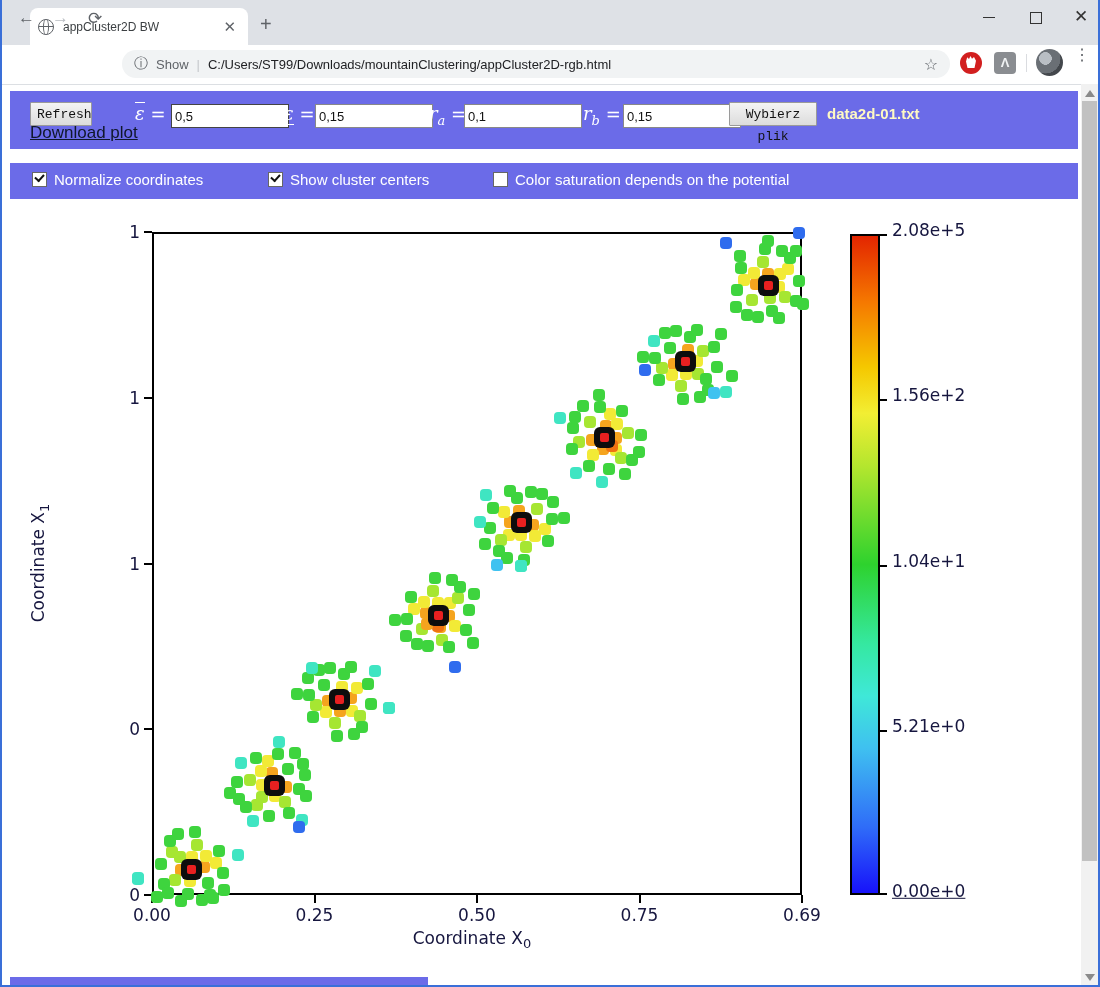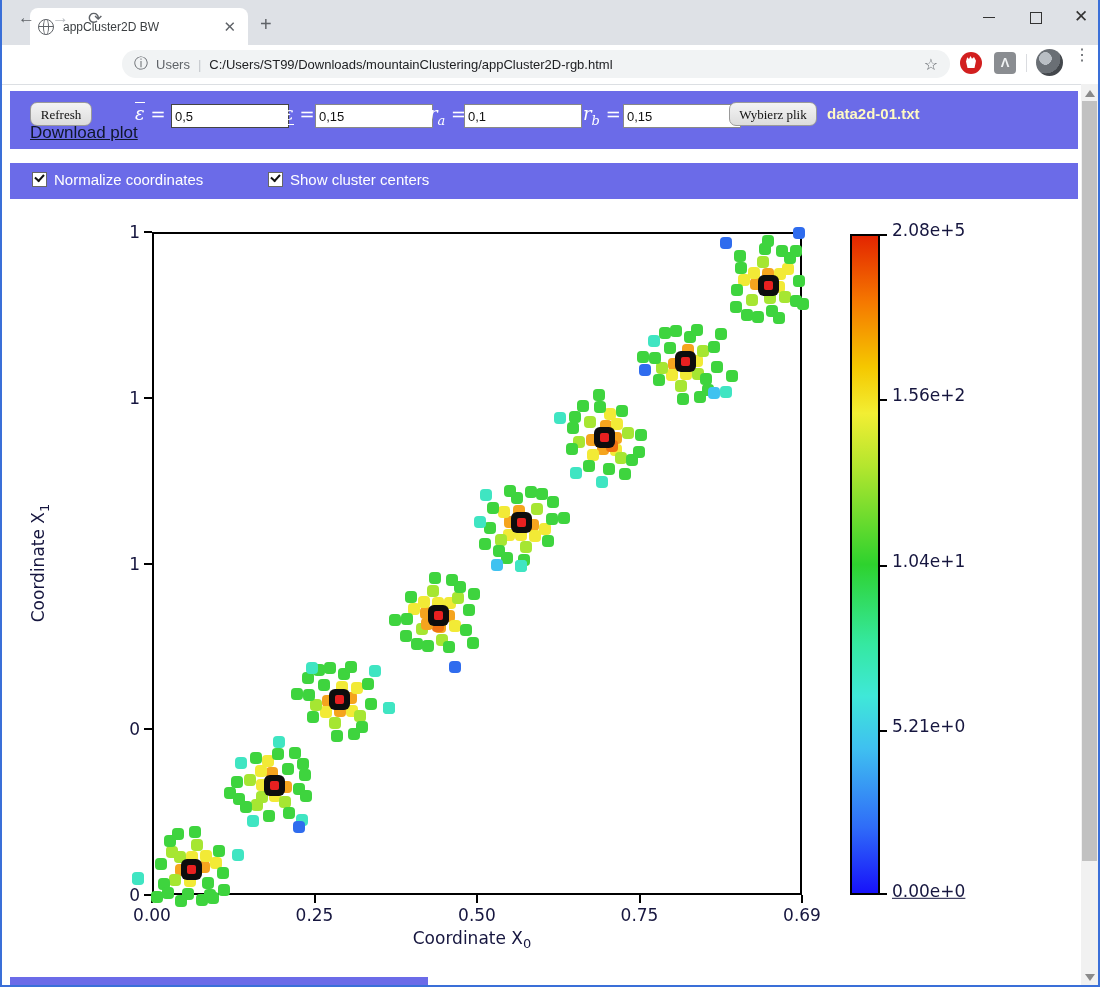--- a/index.html
+++ b/index.html
@@ -42,22 +42,22 @@
   
   #scrollbar{position:absolute;right:0;top:84px;width:17px;height:903px;background:#f1f1f1;}
   #scrollbar .arr{position:absolute;left:4px;width:0;height:0;border-left:5px solid transparent;border-right:5px solid transparent;}
   #scrollbar .up{top:6px;border-bottom:7px solid #8a8a8a;}
   #scrollbar .down{bottom:6px;border-top:7px solid #8a8a8a;}
   #scrollbar .thumb{position:absolute;left:1px;top:17px;width:15px;height:760px;background:#c1c1c1;}
   
   .bar{position:absolute;left:8px;width:1068px;background:#6b6be8;color:#fff;}
   #bar1{top:91px;height:58px;}
   #bar2{top:163px;height:36px;}
-  .btn{position:absolute;background:linear-gradient(#f4f4f4,#dcdcdc);border:1px solid #9a9a9a;border-radius:7px;
-       font-size:13px;color:#111;text-align:center;font-family:Liberation Serif, serif;}
+  .btn{position:absolute;background:linear-gradient(#f4f4f4,#dcdcdc);border:1px solid #9a9a9a;border-radius:1px;
+       font-size:13px;color:#111;text-align:center;font-family:Liberation Mono, monospace;}
   #refresh-btn{left:20px;top:11px;width:62px;height:24px;line-height:22px;}
   #file-btn{left:719px;top:11px;width:88px;height:24px;line-height:22px;}
   .fieldlabel{position:absolute;top:12px;font-size:18px;font-family:"DejaVu Serif",serif;font-style:italic;color:#fff;}
   .fieldlabel .ov{border-top:1.6px solid #fff;padding-top:0px;}
   .fieldlabel .un{border-bottom:1.6px solid #fff;}
   .fieldlabel sub{font-size:13px;}
   .fieldlabel .eq{font-family:"DejaVu Sans",sans-serif;font-style:normal;}
   .tfield{position:absolute;top:13px;width:110px;height:20px;border:1px solid #888;font-size:13px;padding:1px 3px;
           font-family:"Liberation Sans",sans-serif;color:#111;}
   #f0{border:1px solid #444;}
@@ -102,21 +102,21 @@
       <div class="wb wb-close">✕</div>
     </div>
   </div>
 
   <div id="navbar"></div>
   <div class="navic" style="left:16px;">←</div>
   <div class="navic" style="left:50px;color:#b9bdc2;">→</div>
   <div class="navic" style="left:86px;">⟳</div>
   <div id="omnibox">
     <span class="info">ⓘ</span>
-    <span class="scheme">Users</span>
+    <span class="scheme">Show</span>
     <span class="sep">|</span>
     <span class="url">C:/Users/ST99/Downloads/mountainClustering/appCluster2D-rgb.html</span>
     <span class="star">☆</span>
   </div>
   <div class="ext-hand"></div>
   <div class="ext-pdf">Ʌ</div>
   <div class="chrome-sep"></div>
   <div class="avatar"></div>
   <div class="kebab">⋮</div>
 
@@ -155,20 +155,24 @@
   </div>
 
   <div class="bar" id="bar2">
     <div class="opt" style="left:22px;">
       <span class="cbox checked"></span>
       <span>Normalize coordinates</span>
     </div>
     <div class="opt" style="left:258px;">
       <span class="cbox checked"></span>
       <span>Show cluster centers</span>
+    </div>
+    <div class="opt" style="left:483px;">
+      <span class="cbox"></span>
+      <span>Color saturation depends on the potential</span>
     </div>
   </div>
 
   <div id="plotbox"></div>
   <div id="xlabel"><span>Coordinate X</span><sub>0</sub></div>
   <div id="ylabel"><span>Coordinate X</span><sub>1</sub></div>
   <div id="colorbar" style="background: linear-gradient(rgb(227, 37, 0) 0%, rgb(245, 120, 0) 10%, rgb(245, 200, 0) 20%, rgb(242, 238, 51) 27%, rgb(180, 230, 46) 35%, rgb(46, 210, 46) 50%, rgb(53, 232, 160) 62%, rgb(63, 232, 216) 70%, rgb(63, 192, 240) 78%, rgb(47, 108, 248) 90%, rgb(23, 18, 250) 100%);"></div>
   <div id="overlay"></div>
 
   <div id="bottomstrip"></div>

